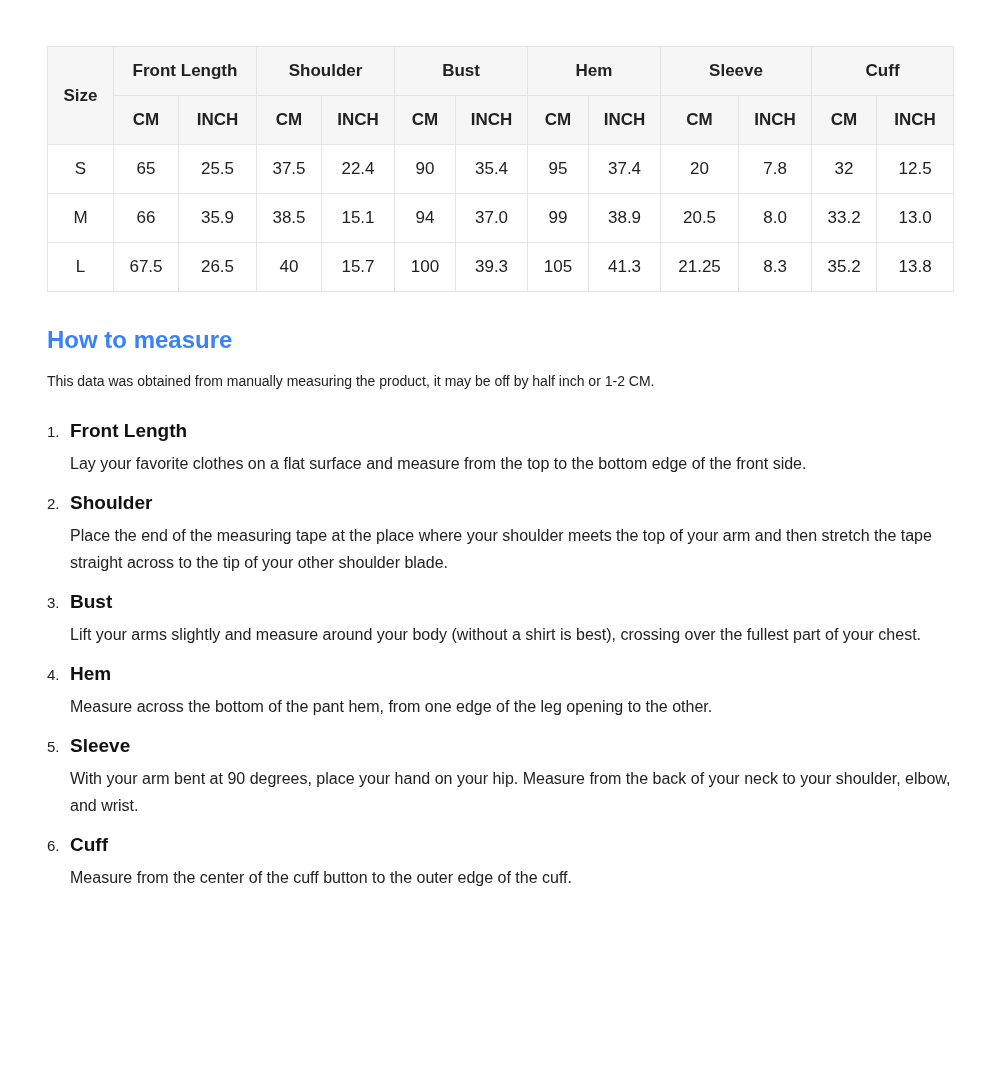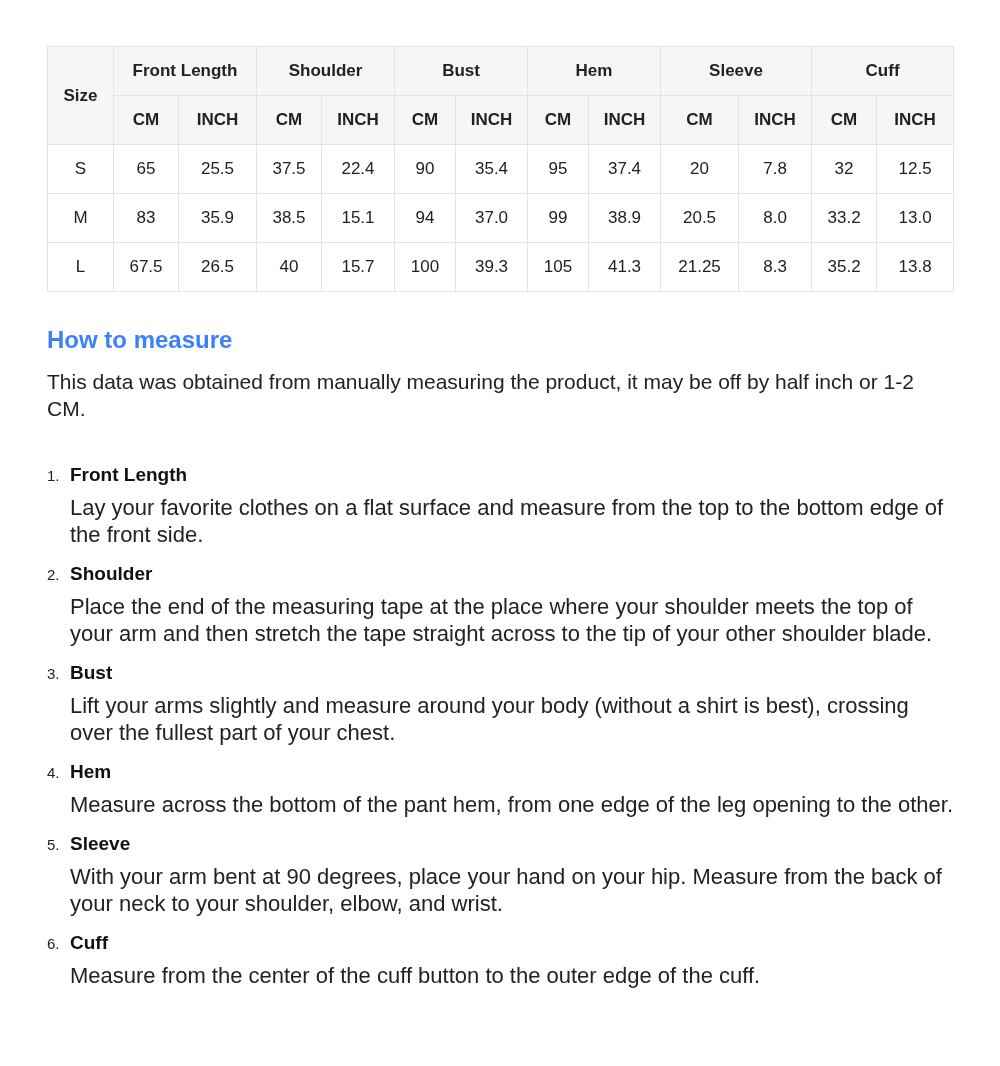--- a/index.html
+++ b/index.html
@@ -44,23 +44,23 @@
   }
 
   
   h2.howto-title {
     font-size: 24px;
     font-weight: bold;
     margin: 34px 0 0 0;
     color: #3b82f6;
   }
   p.howto-intro {
-    font-size: 21px;
+    font-size: 14px;
     line-height: 27px;
-    margin: 14px 0 39px 0;
+    margin: 14px 0 22px 0;
   }
   .steps { margin: 0; }
   .step { margin-bottom: 12px; }
   .step-header {
     display: flex;
     align-items: baseline;
   }
   .step-num {
     flex: none;
     width: 23px;
@@ -68,21 +68,21 @@
     color: #222222;
   }
   .step-title {
     font-weight: bold;
     font-size: 19px;
     line-height: 27px;
     color: #111111;
   }
   .step-desc {
     margin: 6px 0 0 23px;
-    font-size: 22px;
+    font-size: 16px;
     line-height: 27px;
   }
 </style>
 </head>
 <body>
 
 <div class="page">
 
   <table class="size-chart">
     <colgroup>
@@ -136,21 +136,21 @@
         <td>35.4</td>
         <td>95</td>
         <td>37.4</td>
         <td>20</td>
         <td>7.8</td>
         <td>32</td>
         <td>12.5</td>
       </tr>
       <tr>
         <td>M</td>
-        <td>83</td>
+        <td>66</td>
         <td>35.9</td>
         <td>38.5</td>
         <td>15.1</td>
         <td>94</td>
         <td>37.0</td>
         <td>99</td>
         <td>38.9</td>
         <td>20.5</td>
         <td>8.0</td>
         <td>33.2</td>

